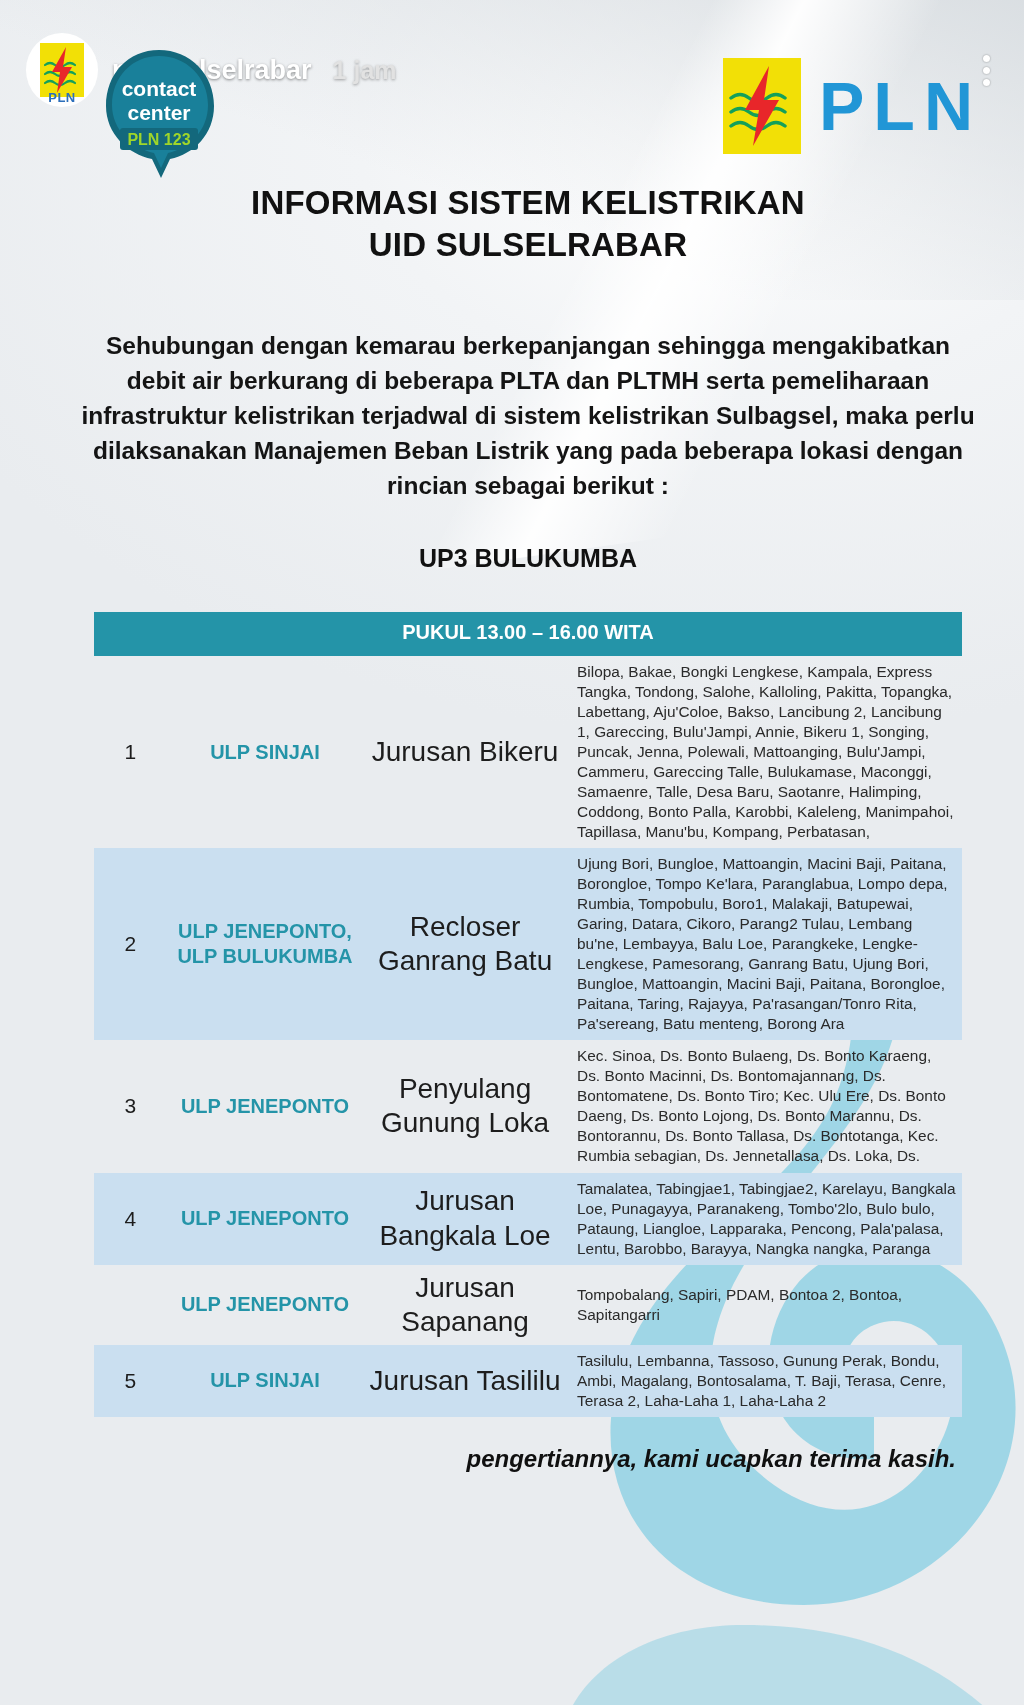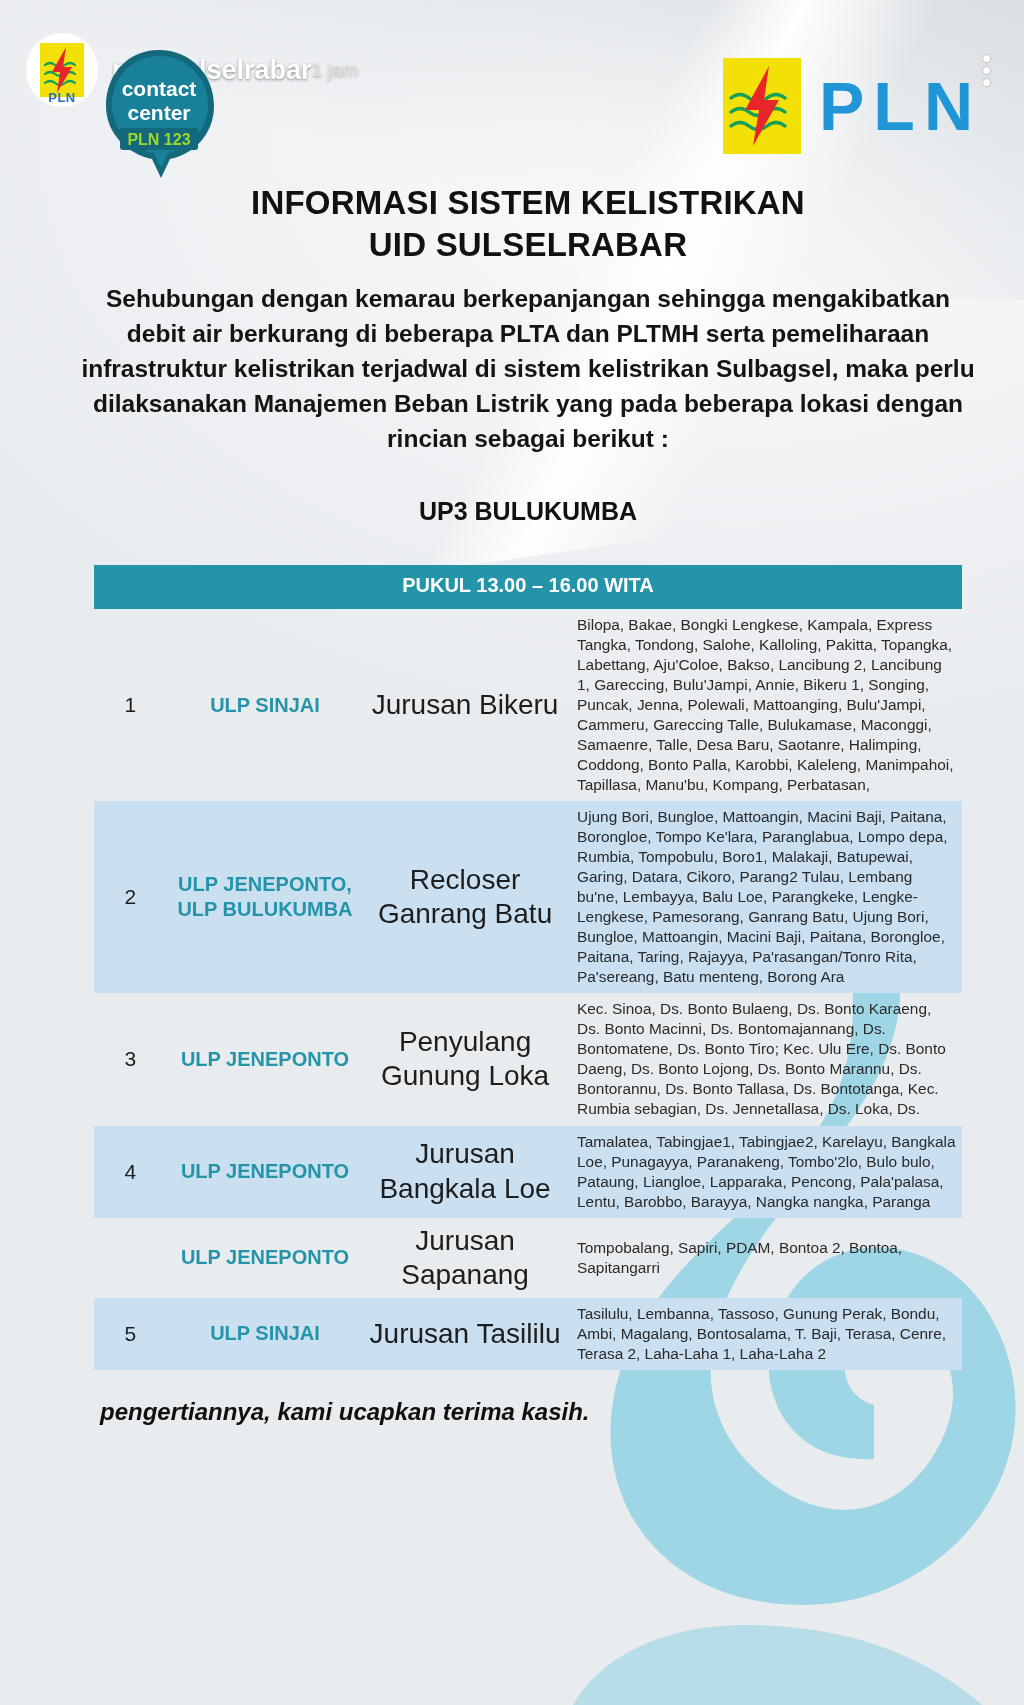--- a/index.html
+++ b/index.html
@@ -49,21 +49,21 @@
   .avatar .pln-badge{ width:44px; height:54px; }
   .avatar .pln-word{
     position:absolute; bottom:2px; left:0; width:100%;
     text-align:center; font-size:13px; font-weight:bold; color:#2c6fbb; letter-spacing:.5px;
   }
   .ig-user{
     margin-left:14px; color:#ffffff; font-size:27px; font-weight:bold;
     text-shadow:0 1px 3px rgba(0,0,0,.45); white-space:nowrap;
   }
   .ig-time{
-    margin-left:0; color:#e2e2e2; font-size:19px; font-weight:normal;
+    margin-left:21px; color:#e2e2e2; font-size:25px; font-weight:bold;
     text-shadow:0 1px 3px rgba(0,0,0,.35);
   }
   .ig-menu{
     margin-left:auto; display:flex; flex-direction:column; gap:5px; align-items:center;
     padding:6px 8px;
   }
   .ig-menu i{ display:block; width:7px; height:7px; border-radius:50%; background:#ffffff; box-shadow:0 0 2px rgba(0,0,0,.4); }
 
   
   .cc-badge{ position:absolute; left:98px; top:48px; width:122px; height:132px; z-index:45; }
@@ -77,21 +77,21 @@
   }
 
   
   .poster{ position:absolute; top:182px; left:16px; width:100%; z-index:20; }
 
   .title{
     text-align:center; color:#111111; font-weight:bold;
     font-size:33px; line-height:1.28; letter-spacing:.2px;
   }
   .intro{
-    margin:16px 58px 0 58px; text-align:center; color:#141414;
+    margin:63px 58px 0 58px; text-align:center; color:#141414;
     font-size:24.5px; line-height:1.42; font-weight:bold;
   }
   .datehead{
     margin-top:36px; text-align:center; color:#111111;
     font-size:25px; font-weight:bold; line-height:1.55;
   }
 
   
   .table-wrap{ margin:34px 78px 0 78px; }
   table{ width:100%; border-collapse:collapse; table-layout:fixed; }
@@ -120,21 +120,21 @@
     text-align:left; font-size:15.4px; color:#2a2a2a; line-height:1.30;
     padding-left:10px; padding-right:6px;
   }
   tbody tr.alt td{ background:#cadff0; }
   tbody tr.plain td{ background:rgba(255,255,255,0); }
 
   .footer{
     margin:26px 84px 0 84px; color:#101010; font-size:24px; font-weight:bold;
     font-style:italic; line-height:1.35; text-align:justify;
   }
-  .footer .l2{ text-align:left; }
+  .footer .l2{ text-align:right; }
 </style>
 </head>
 <body>
 
 <div id="story">
 
   <div class="bg-grey-wedge"></div>
   <div class="bg-streak"></div>
 
   <svg class="swoosh" viewBox="0 0 620 760">

